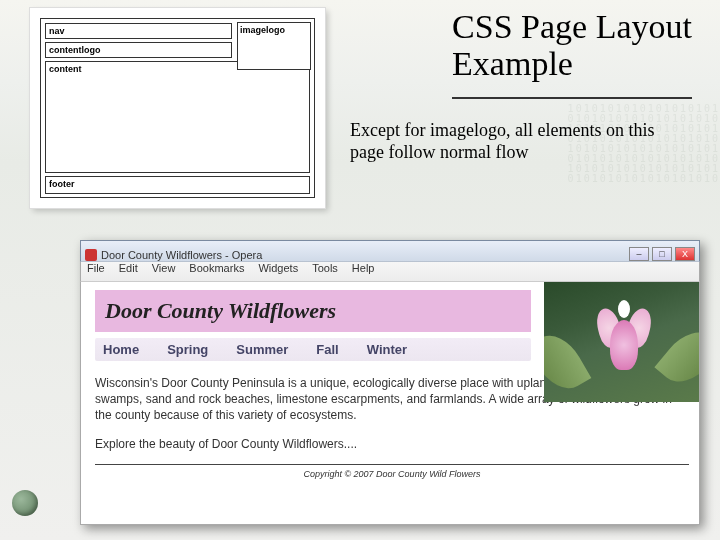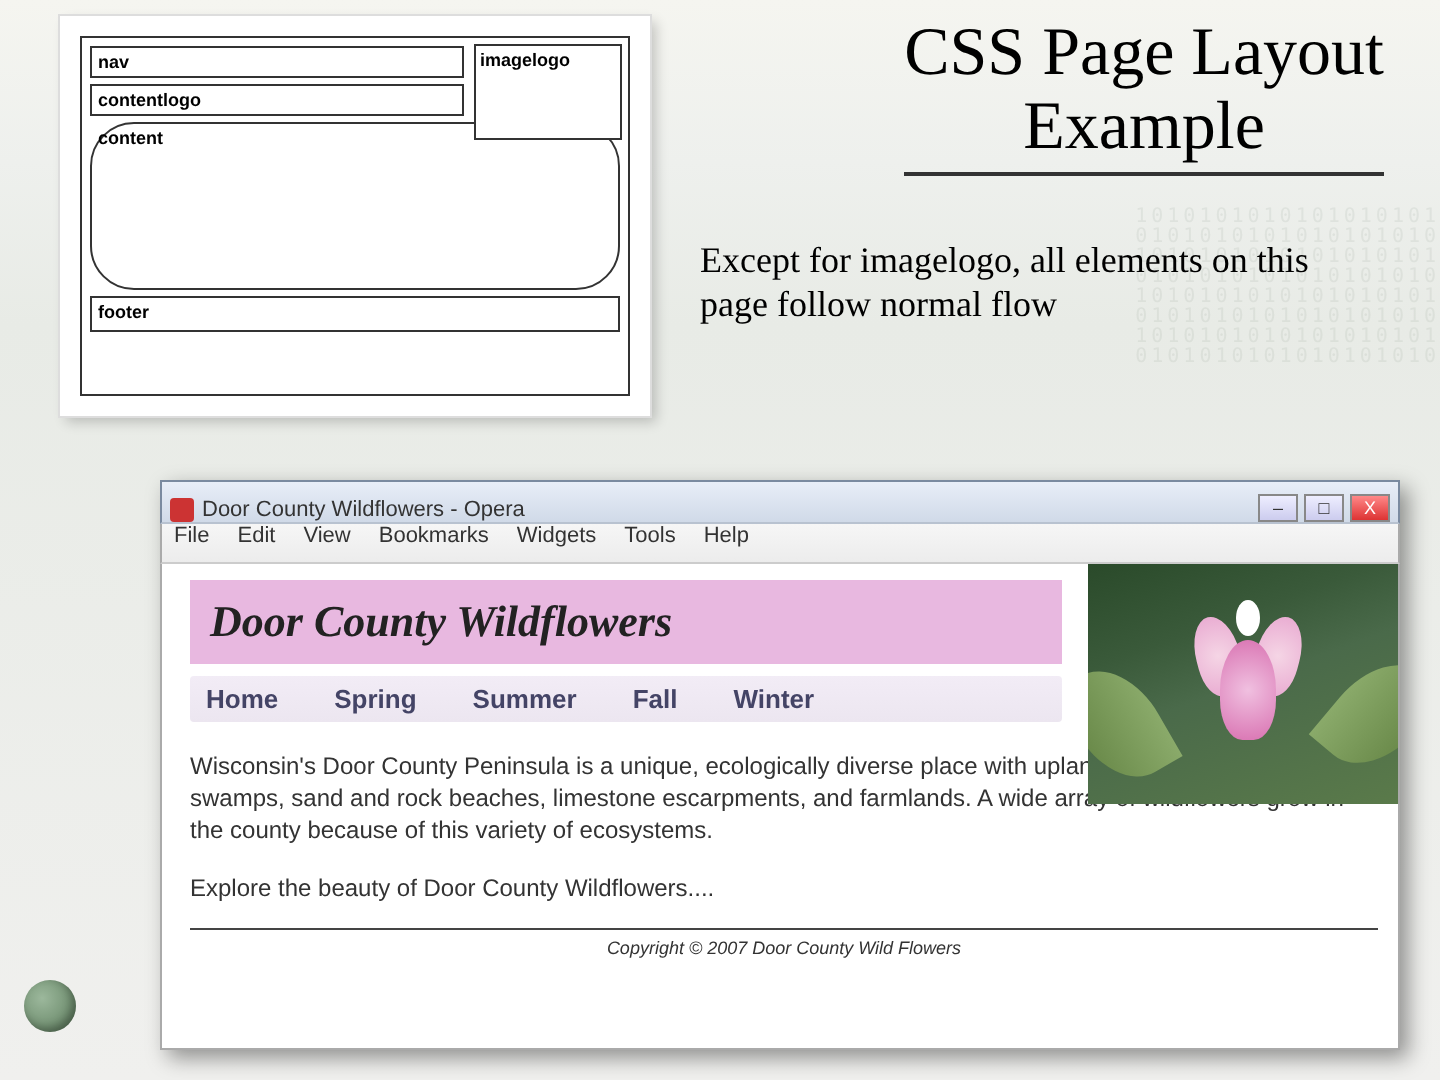--- a/index.html
+++ b/index.html
@@ -12,24 +12,24 @@
   }
   .binary-deco {
     position: absolute; right: 0; top: 104px;
     font-family: monospace; font-size: 10px; color: rgba(150,160,150,0.15);
     line-height: 10px; letter-spacing: 2px; z-index: 0;
     white-space: pre;
   }
   .slide-title {
     position: absolute; top: 8px; right: 28px;
     font-family: Georgia, 'Times New Roman', serif;
-    font-size: 34px; font-weight: normal; text-align: center;
+    font-size: 34px; font-weight: normal; text-align: left;
     line-height: 1.1;
     border-bottom: 2px solid #333;
-    padding-bottom: 3px;
+    padding-bottom: 14px;
   }
   .slide-subtext {
     position: absolute; top: 120px; left: 350px; right: 28px;
     font-family: 'Times New Roman', serif; font-size: 18px;
     line-height: 1.2;
   }
   
   .wireframe {
     position: absolute; top: 8px; left: 30px;
     width: 295px; height: 200px;
@@ -40,21 +40,21 @@
   .wf-outer { border: 1.5px solid #333; height: 100%; padding: 4px; position: relative; }
   .wf-imagelogo {
     position: absolute; top: 3px; right: 3px;
     width: 74px; height: 48px;
     border: 1.5px solid #333;
     font-size: 9px; padding: 2px; font-weight: bold; background:#fff;
   }
   .wf-row { border: 1.5px solid #333; font-size: 9px; padding: 2px 3px; font-weight: bold; margin-bottom: 3px; background:#fff;}
   .wf-contentlogo { margin-right: 78px; height:16px;}
   .wf-nav { margin-right: 78px; height: 16px;}
-  .wf-content { height: 84px; border-radius: 22px; }
+  .wf-content { height: 112px; }
   .wf-footer { height: 18px; margin-bottom:0;}
   
   .browser {
     position: absolute; left: 80px; top: 240px;
     width: 620px; height: 285px;
     background: #fff;
     box-shadow: 4px 4px 10px rgba(0,0,0,0.4);
     font-size: 11px;
     display: flex; flex-direction: column;
   }

